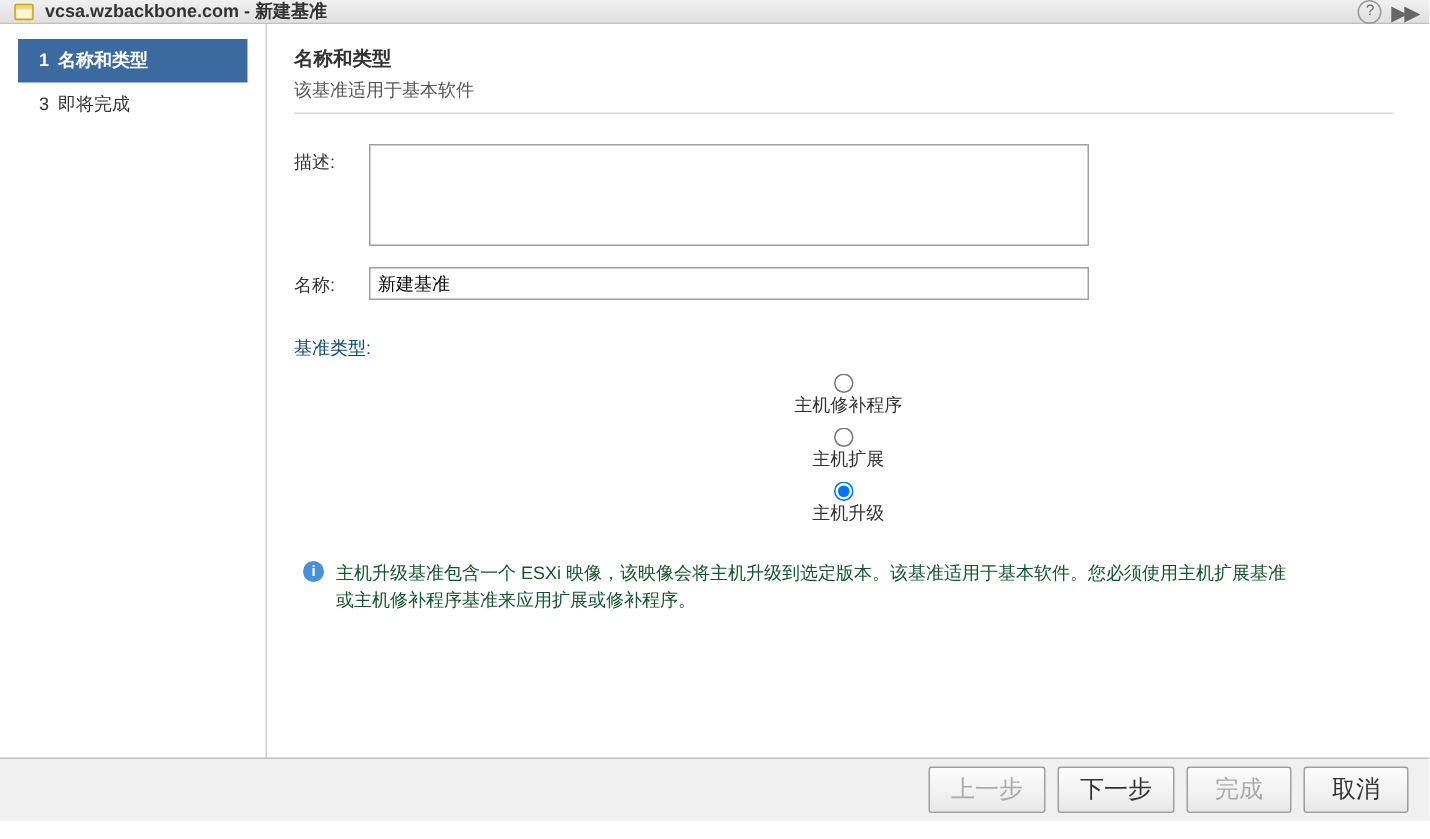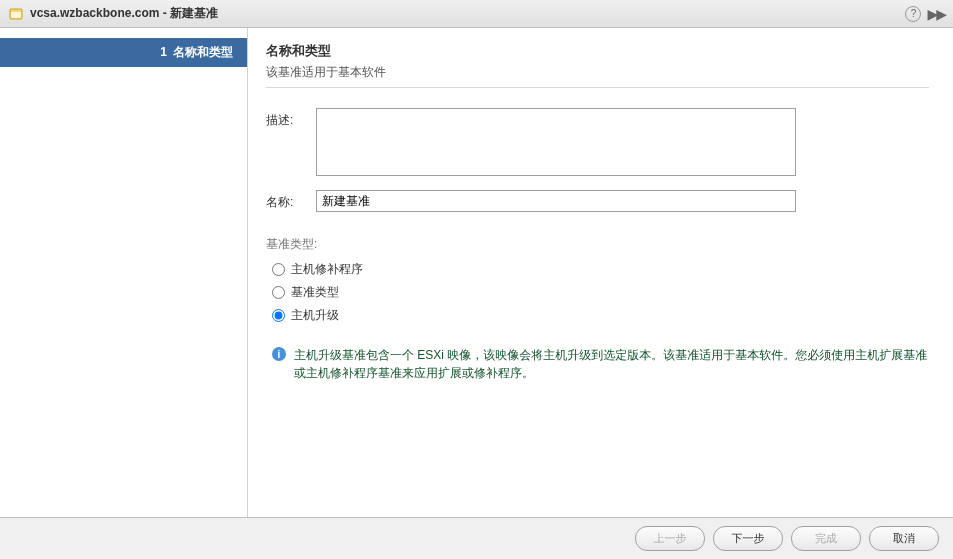--- a/index.html
+++ b/index.html
@@ -6,21 +6,21 @@
     body {
       font-family: Arial, "Microsoft YaHei", sans-serif;
       font-size: 12px;
       color: #333;
       background: #fff;
       width: 953px;
       height: 559px;
       overflow: hidden;
     }
     .titlebar {
-      height: 28px;
+      height: 16px;
       background: linear-gradient(to bottom, #f0f0f0, #e0e0e0);
       border-bottom: 1px solid #c0c0c0;
       display: flex;
       align-items: center;
       padding: 0 8px;
     }
     .titlebar-icon {
       width: 16px; height: 16px;
       margin-right: 6px;
       display: inline-flex;
@@ -52,24 +52,23 @@
       font-size: 14px;
       color: #666;
       cursor: pointer;
       letter-spacing: -2px;
     }
     .main {
       display: flex;
       height: calc(559px - 28px - 42px);
     }
     .sidebar {
-      width: 248px;
+      width: 178px;
       border-right: 1px solid #d0d0d0;
-      padding: 10px 0;
-      text-align: right;
+      padding: 10px 12px;
     }
     .step {
       padding: 6px 14px;
       font-size: 12px;
       color: #333;
       cursor: pointer;
     }
     .step.active {
       background: #3b6aa0;
       color: #fff;
@@ -121,29 +120,30 @@
       border: 1px solid #a0a0a0;
       font-size: 12px;
       font-family: inherit;
       resize: none;
     }
     .type-section {
       margin-top: 24px;
     }
     .type-label {
       margin-bottom: 8px;
-      color: #737373;
+      color: #0c4a6e;
     }
     .radio-group {
       margin-left: 6px;
     }
     .radio-row {
       display: flex;
       align-items: center;
       margin-bottom: 6px;
+      flex-direction: column;
     }
     .radio-row input[type="radio"] {
       margin-right: 6px;
     }
     .info-box {
       display: flex;
       margin-top: 22px;
       margin-left: 6px;
       max-width: 660px;
     }
@@ -173,22 +173,22 @@
       align-items: center;
       justify-content: flex-end;
       padding: 0 14px;
       gap: 8px;
     }
     .btn {
       min-width: 70px;
       padding: 4px 14px;
       background: linear-gradient(to bottom, #fdfdfd, #e8e8e8);
       border: 1px solid #a0a0a0;
-      border-radius: 12px;
-      font-size: 11px;
+      border-radius: 2px;
+      font-size: 16px;
       cursor: pointer;
       color: #333;
     }
     .btn:disabled {
       color: #aaa;
       cursor: default;
     }
   </style>
 </head>
 <body>
@@ -207,20 +207,23 @@
     <span class="help-icon">?</span>
     <span class="arrows-icon">▶▶</span>
   </span>
 </div>
 
 <div class="main">
   <div class="sidebar">
     <div class="step active">
       <span class="step-num">1</span><span>名称和类型</span>
     </div>
+    <div class="step">
+      <span class="step-num">3</span><span>即将完成</span>
+    </div>
   </div>
 
   <div class="content">
     <div class="section-title">名称和类型</div>
     <div class="section-desc">该基准适用于基本软件</div>
     <hr class="hr">
 
     <div class="form-row">
       <div class="form-label">描述:</div>
       <textarea class="textarea-input" style=""></textarea>
@@ -233,21 +236,21 @@
 
     <div class="type-section">
       <div class="type-label">基准类型:</div>
       <div class="radio-group">
         <label class="radio-row">
           <input type="radio" name="btype" style="">
           <span>主机修补程序</span>
         </label>
         <label class="radio-row">
           <input type="radio" name="btype" style="">
-          <span>基准类型</span>
+          <span>主机扩展</span>
         </label>
         <label class="radio-row">
           <input type="radio" name="btype" checked="" style="">
           <span>主机升级</span>
         </label>
       </div>
 
       <div class="info-box">
         <span class="info-icon">i</span>
         <span class="info-text">主机升级基准包含一个 ESXi 映像，该映像会将主机升级到选定版本。该基准适用于基本软件。您必须使用主机扩展基准或主机修补程序基准来应用扩展或修补程序。</span>

